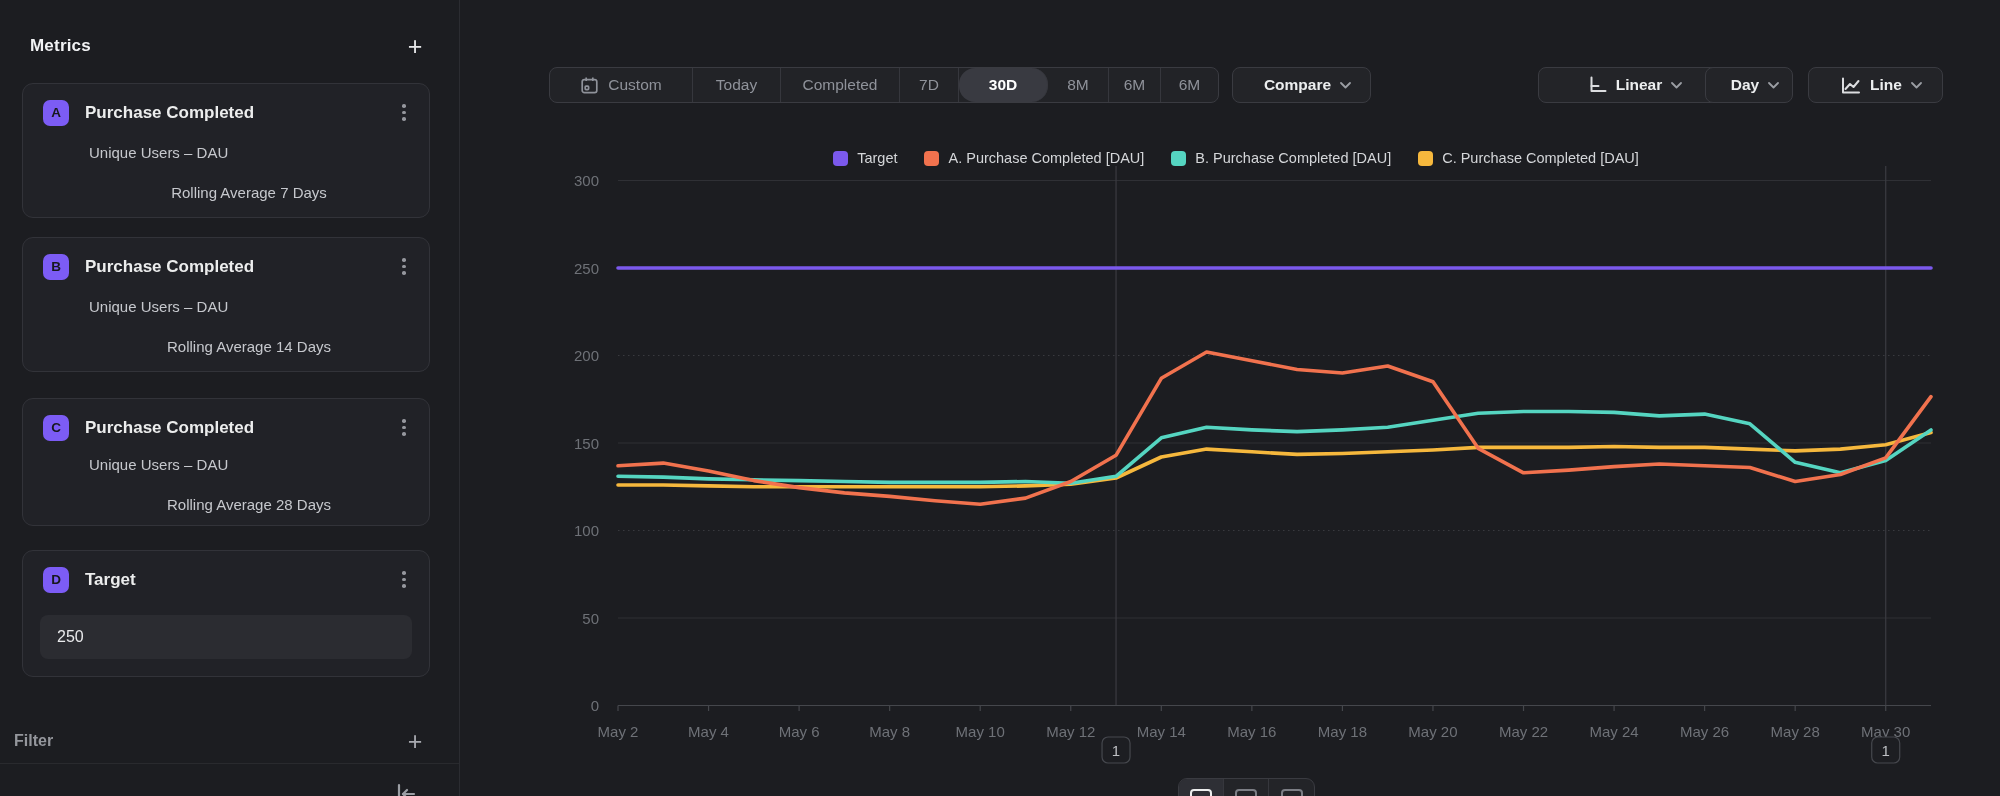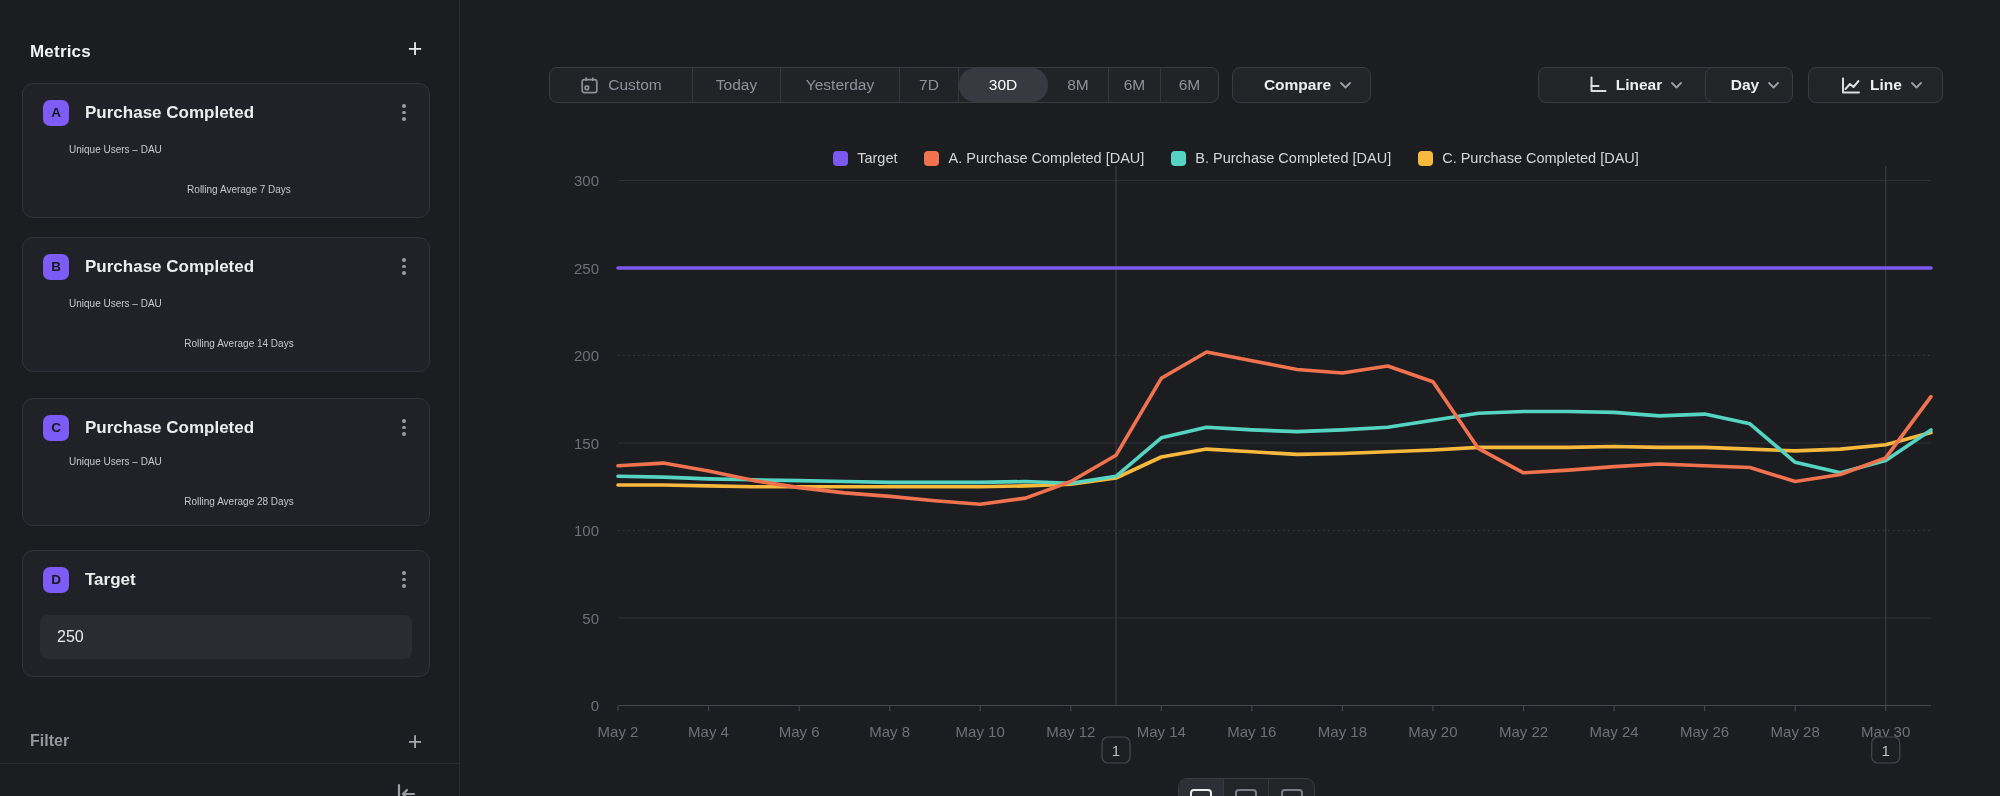--- a/index.html
+++ b/index.html
@@ -1,50 +1,50 @@
 <!DOCTYPE html>
 <html><head>
 <meta charset="utf-8">
 <style>
   html,body{margin:0;padding:0;background:#1c1d21;width:2000px;height:796px;overflow:hidden;
     font-family:"Liberation Sans",sans-serif;-webkit-font-smoothing:antialiased;}
   .app{position:relative;width:2000px;height:796px;background:#1c1d21;color:#e8e9ec;}
 
   
   .sidebar{position:absolute;left:0;top:0;width:460px;height:796px;border-right:1px solid #2b2c31;box-sizing:border-box;}
-  .sb-header{position:absolute;left:30px;top:30px;right:30px;height:32px;display:flex;align-items:flex-end;justify-content:space-between;}
+  .sb-header{position:absolute;left:30px;top:30px;right:30px;height:32px;display:flex;align-items:center;justify-content:space-between;}
   .sb-title{font-size:17px;font-weight:700;color:#f1f2f4;letter-spacing:.2px;}
   .plus-btn{width:28px;height:28px;display:flex;align-items:center;justify-content:center;
     font-size:25px;font-weight:300;color:#e7e8ea;cursor:pointer;line-height:1;}
   .metric-card{position:absolute;left:22px;width:408px;background:#212227;border:1px solid #323339;border-radius:11px;box-sizing:border-box;}
   .card-a{top:83px;height:135px;} .card-b{top:237px;height:135px;} .card-c{top:398px;height:128px;} .card-d{top:550px;height:127px;}
   .mc-head{position:absolute;left:20px;top:15px;right:14px;height:27px;display:flex;align-items:center;}
   .mc-badge{width:26px;height:26px;border-radius:7px;background:#7c5cf5;color:#17181d;font-size:13.5px;font-weight:700;
     display:flex;align-items:center;justify-content:center;flex:0 0 26px;}
   .mc-title{margin-left:16px;font-size:17px;font-weight:700;color:#eceded;flex:1 1 auto;}
   .kebab{width:22px;height:24px;display:flex;flex-direction:column;align-items:center;justify-content:center;gap:3px;cursor:pointer;}
   .kebab i{width:3.5px;height:3.5px;border-radius:50%;background:#95979d;display:block;}
-  .mc-row1,.mc-row2{position:absolute;left:46px;right:20px;font-size:10px;color:#c6c8cd;}
+  .mc-row1,.mc-row2{position:absolute;left:66px;right:20px;font-size:15px;color:#c6c8cd;}
   .mc-row1{top:60px;} .mc-row2{top:100px;text-align:center;}
   .card-c .mc-row1{top:57px;} .card-c .mc-row2{top:97px;}
   .target-input{position:absolute;left:17px;right:17px;top:64px;height:44px;background:#2b2c31;border-radius:8px;
     display:flex;align-items:center;padding-left:17px;box-sizing:border-box;font-size:16px;color:#e9eaec;}
-  .filter-row{position:absolute;left:30px;right:30px;top:725px;height:32px;display:flex;align-items:center;justify-content:space-between;}
+  .filter-row{position:absolute;left:14px;right:30px;top:725px;height:32px;display:flex;align-items:center;justify-content:space-between;}
   .filter-title{font-size:16px;font-weight:700;color:#94969c;}
   .filter-row .plus-btn{color:#a7a9af;}
   .sb-footer{position:absolute;left:0;right:0;top:763px;height:33px;border-top:1px solid #292a2e;}
   .collapse-btn{position:absolute;right:40px;top:17px;width:26px;height:26px;cursor:pointer;}
 
   
   .seg-control{position:absolute;left:549px;top:67px;height:36px;display:flex;background:#222327;
     border:1px solid #3a3b41;border-radius:8px;overflow:hidden;box-sizing:border-box;}
   .seg{height:100%;display:flex;align-items:center;justify-content:center;gap:9px;font-size:15.5px;font-weight:500;
     color:#8f929a;border-right:1px solid #36373d;box-sizing:border-box;cursor:pointer;}
   .seg:last-child{border-right:none;}
-  .seg.selected{background:#393a41;color:#ffffff;font-weight:400;border-radius:16px;}
+  .seg.selected{background:#393a41;color:#ffffff;font-weight:700;border-radius:16px;}
   .tool-btn{position:absolute;top:67px;height:36px;border:1px solid #3a3b41;border-radius:8px;background:#232428;
     display:flex;align-items:center;justify-content:center;gap:9px;font-size:15.5px;font-weight:700;color:#eceeef;
     box-sizing:border-box;cursor:pointer;padding-left:12px;}
   .chev{margin-top:1px;}
 
   
   .legend{position:absolute;left:540px;width:1392px;top:147px;height:22px;display:flex;align-items:center;justify-content:center;gap:27px;}
   .lg-item{display:flex;align-items:center;gap:9px;}
   .lg-swatch{width:15px;height:15px;border-radius:4px;flex:0 0 15px;}
   .lg-label{font-size:14.5px;color:#d4d6d9;}
@@ -152,21 +152,21 @@
           <rect x="2.2" y="3.6" width="14.6" height="13" rx="2.2"></rect>
           <path d="M6.2 1.6v3.4M12.8 1.6v3.4"></path>
           <rect x="5.2" y="10.2" width="3.4" height="3.4" rx="0.8"></rect>
         </svg>
         <span>Custom</span>
       </div>
       <div class="seg" style="width:88px">
           <span>Today</span>
         </div>
       <div class="seg" style="width:119px">
-          <span>Yesterday</span>
+          <span>Completed</span>
         </div>
       <div class="seg" style="width:59px">
           <span>7D</span>
         </div>
       <div class="seg selected" style="width:89px">
           <span>30D</span>
         </div>
       <div class="seg" style="width:61px">
           <span>8M</span>
         </div>

